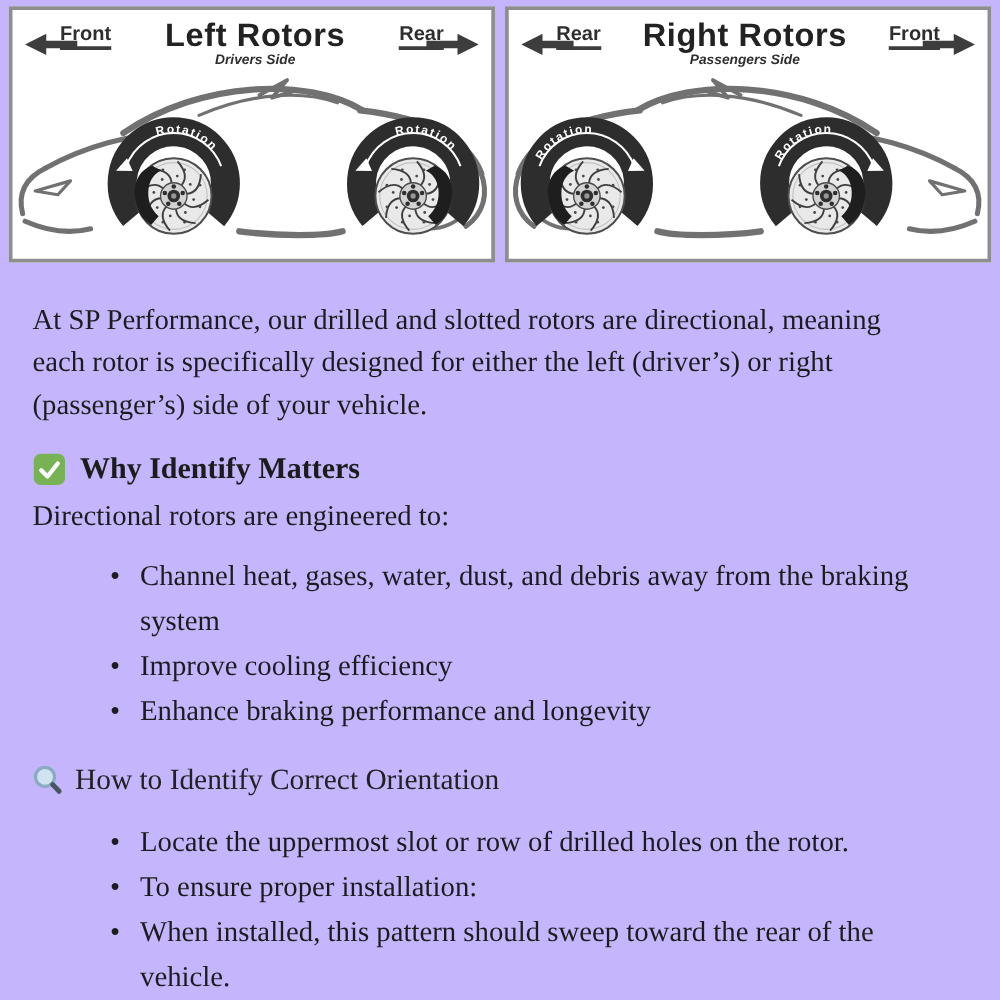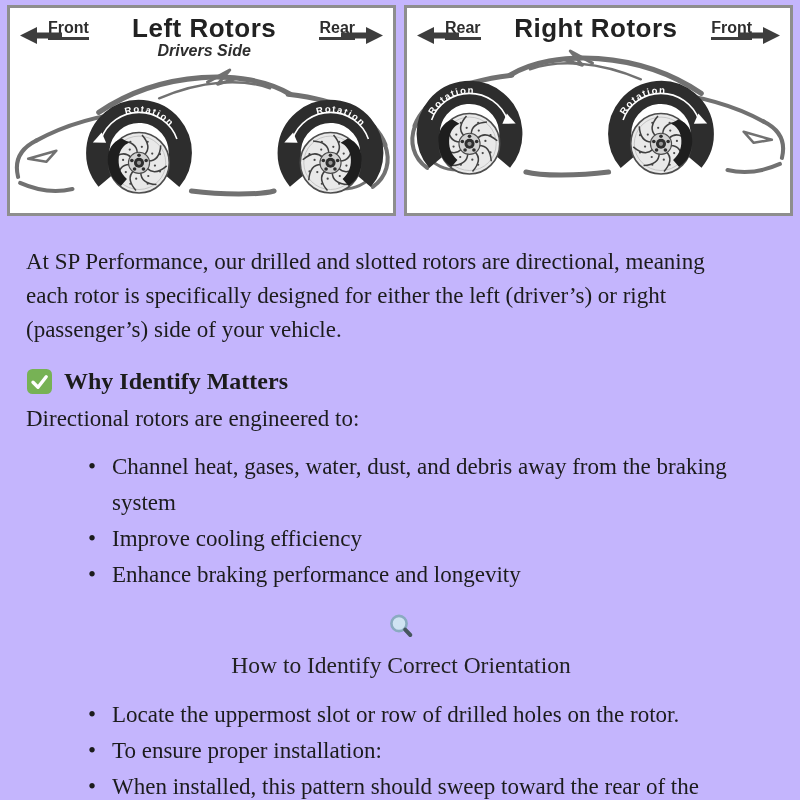--- a/index.html
+++ b/index.html
@@ -11,31 +11,31 @@
   .panel { flex:1; border:3px solid #8e8e8e; background:#fff; min-width:0; }
   .panel-header { display:flex; align-items:flex-start; padding:9px 10px 0 10px;
                   font-family:"Liberation Sans", sans-serif; }
   .dir { display:flex; align-items:center; font-weight:bold; font-size:16px; color:#2e2e2e; margin-top:3px; }
   .dir-label { border-bottom:3px solid #3d3d3d; padding-bottom:0px; line-height:1.05; }
   .arrow-svg { flex:0 0 auto; }
   .dir-left  .arrow-svg { margin-right:-14px; transform:translateY(6px); }
   .dir-right .arrow-svg { margin-left:-14px;  transform:translateY(6px); }
   .titles { flex:1 1 auto; text-align:center; margin-top:-2px; }
   .panel-title { font-weight:bold; font-size:26px; line-height:1.0; color:#222; letter-spacing:0.5px;text-align:center; }
-  .panel-subtitle { font-weight:bold; font-style:italic; font-size:16px; color:#2e2e2e; margin-top:1px; }
+  .panel-subtitle { font-weight:bold; font-style:italic; font-size:11px; color:#2e2e2e; margin-top:1px; }
   .car-svg { display:block; width:100%; height:auto; }
   .rot-text { font-family:"Liberation Sans", sans-serif; font-weight:bold; font-size:9.5px;
               fill:#ffffff; letter-spacing:1.3px; }
 
   
   .content { padding:0 24px 0 26px; font-size:23px; }
   .intro { margin:29px 0 0 0; line-height:34px; max-width:724px; }
   .sec-heading { display:flex; align-items:center; gap:11px; margin:17px 0 0 0;
                  font-size:24px; font-weight:bold; line-height:34px; }
-  .sec-heading.regular { font-weight:normal; font-size:23.5px; margin-top:20px; gap:9px; color:#222;flex-direction:column; }
+  .sec-heading.regular { font-weight:normal; font-size:23.5px; margin-top:20px; gap:9px; color:#222; }
   .emoji-icon { flex:0 0 auto; display:block; }
   .lead { margin:4px 0 0 0; line-height:34px; }
   ul.bullets { margin:13px 0 0 0; padding:0 0 0 86px; list-style:none; }
   ul.bullets.second { margin-top:15px; }
   ul.bullets li { position:relative; line-height:36px; }
   ul.bullets li::before { content:"\2022"; position:absolute; left:-24px; top:0; }
 </style>
 </head>
 <body>
 
@@ -148,20 +148,21 @@
     <section class="panel">
       <div class="panel-header">
         <div class="dir dir-left">
           <svg class="arrow-svg" width="42" height="17" viewBox="0 0 42 17">
             <path d="M 0,8.5 L 17,0 L 17,5.5 L 42,5.5 L 42,11.5 L 17,11.5 L 17,17 Z" fill="#3d3d3d"></path>
           </svg>
           <span class="dir-label">Rear</span>
         </div>
         <div class="titles">
           <div class="panel-title">Right Rotors</div>
+          <div class="panel-subtitle">Passengers Side</div>
         </div>
         <div class="dir dir-right">
           <span class="dir-label">Front</span>
           <svg class="arrow-svg" width="42" height="17" viewBox="0 0 42 17">
             <path d="M 42,8.5 L 25,0 L 25,5.5 L 0,5.5 L 0,11.5 L 25,11.5 L 25,17 Z" fill="#3d3d3d"></path>
           </svg>
         </div>
       </div>
 
       <svg class="car-svg" viewBox="0 0 380 152">

